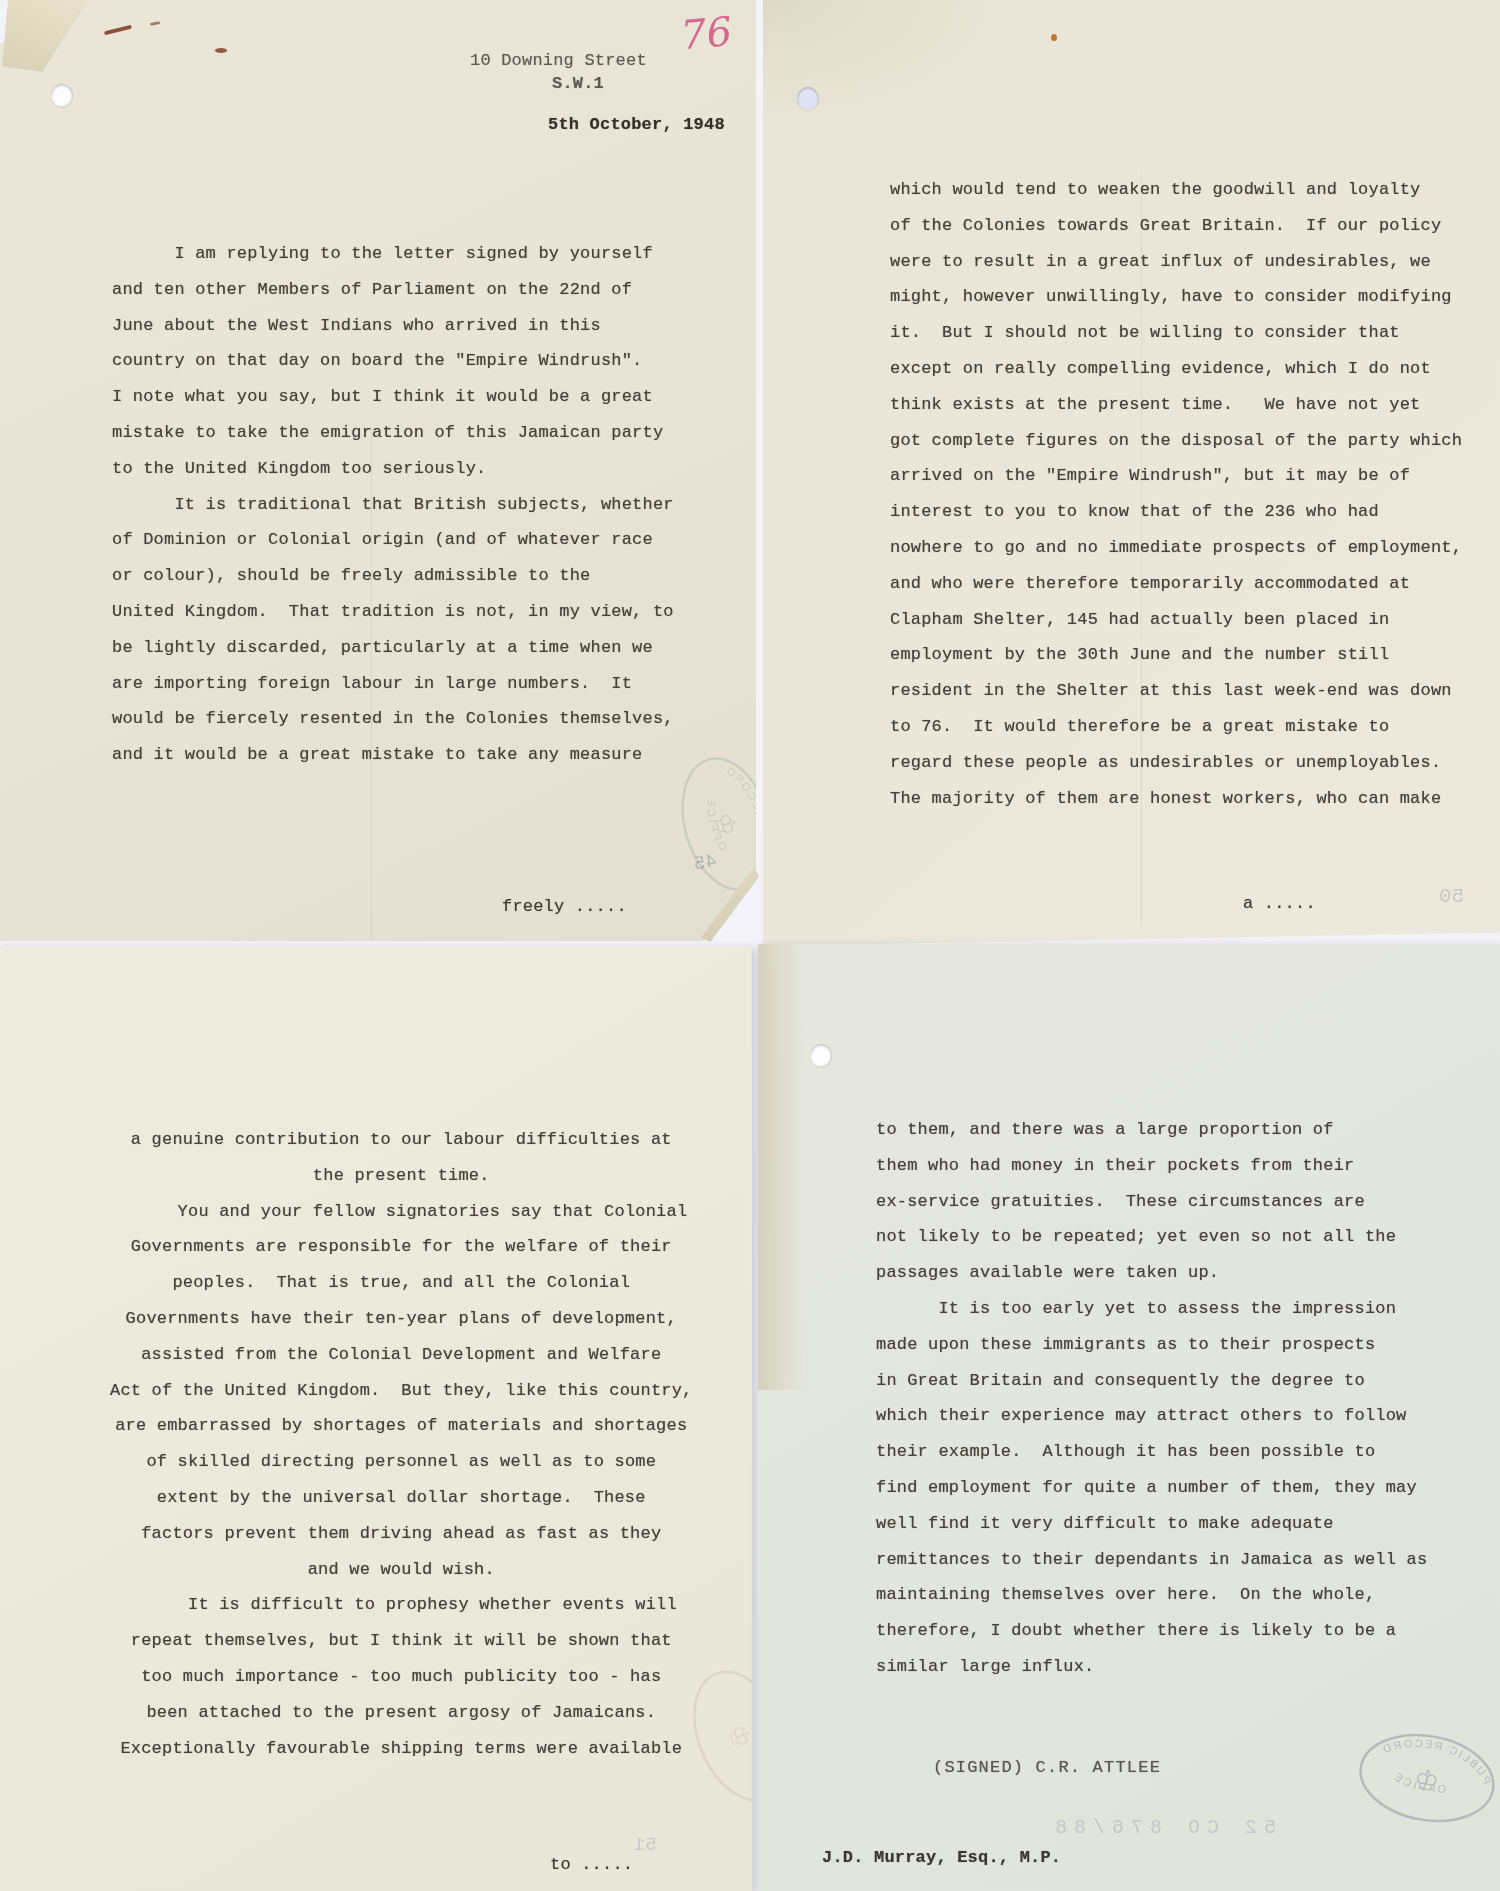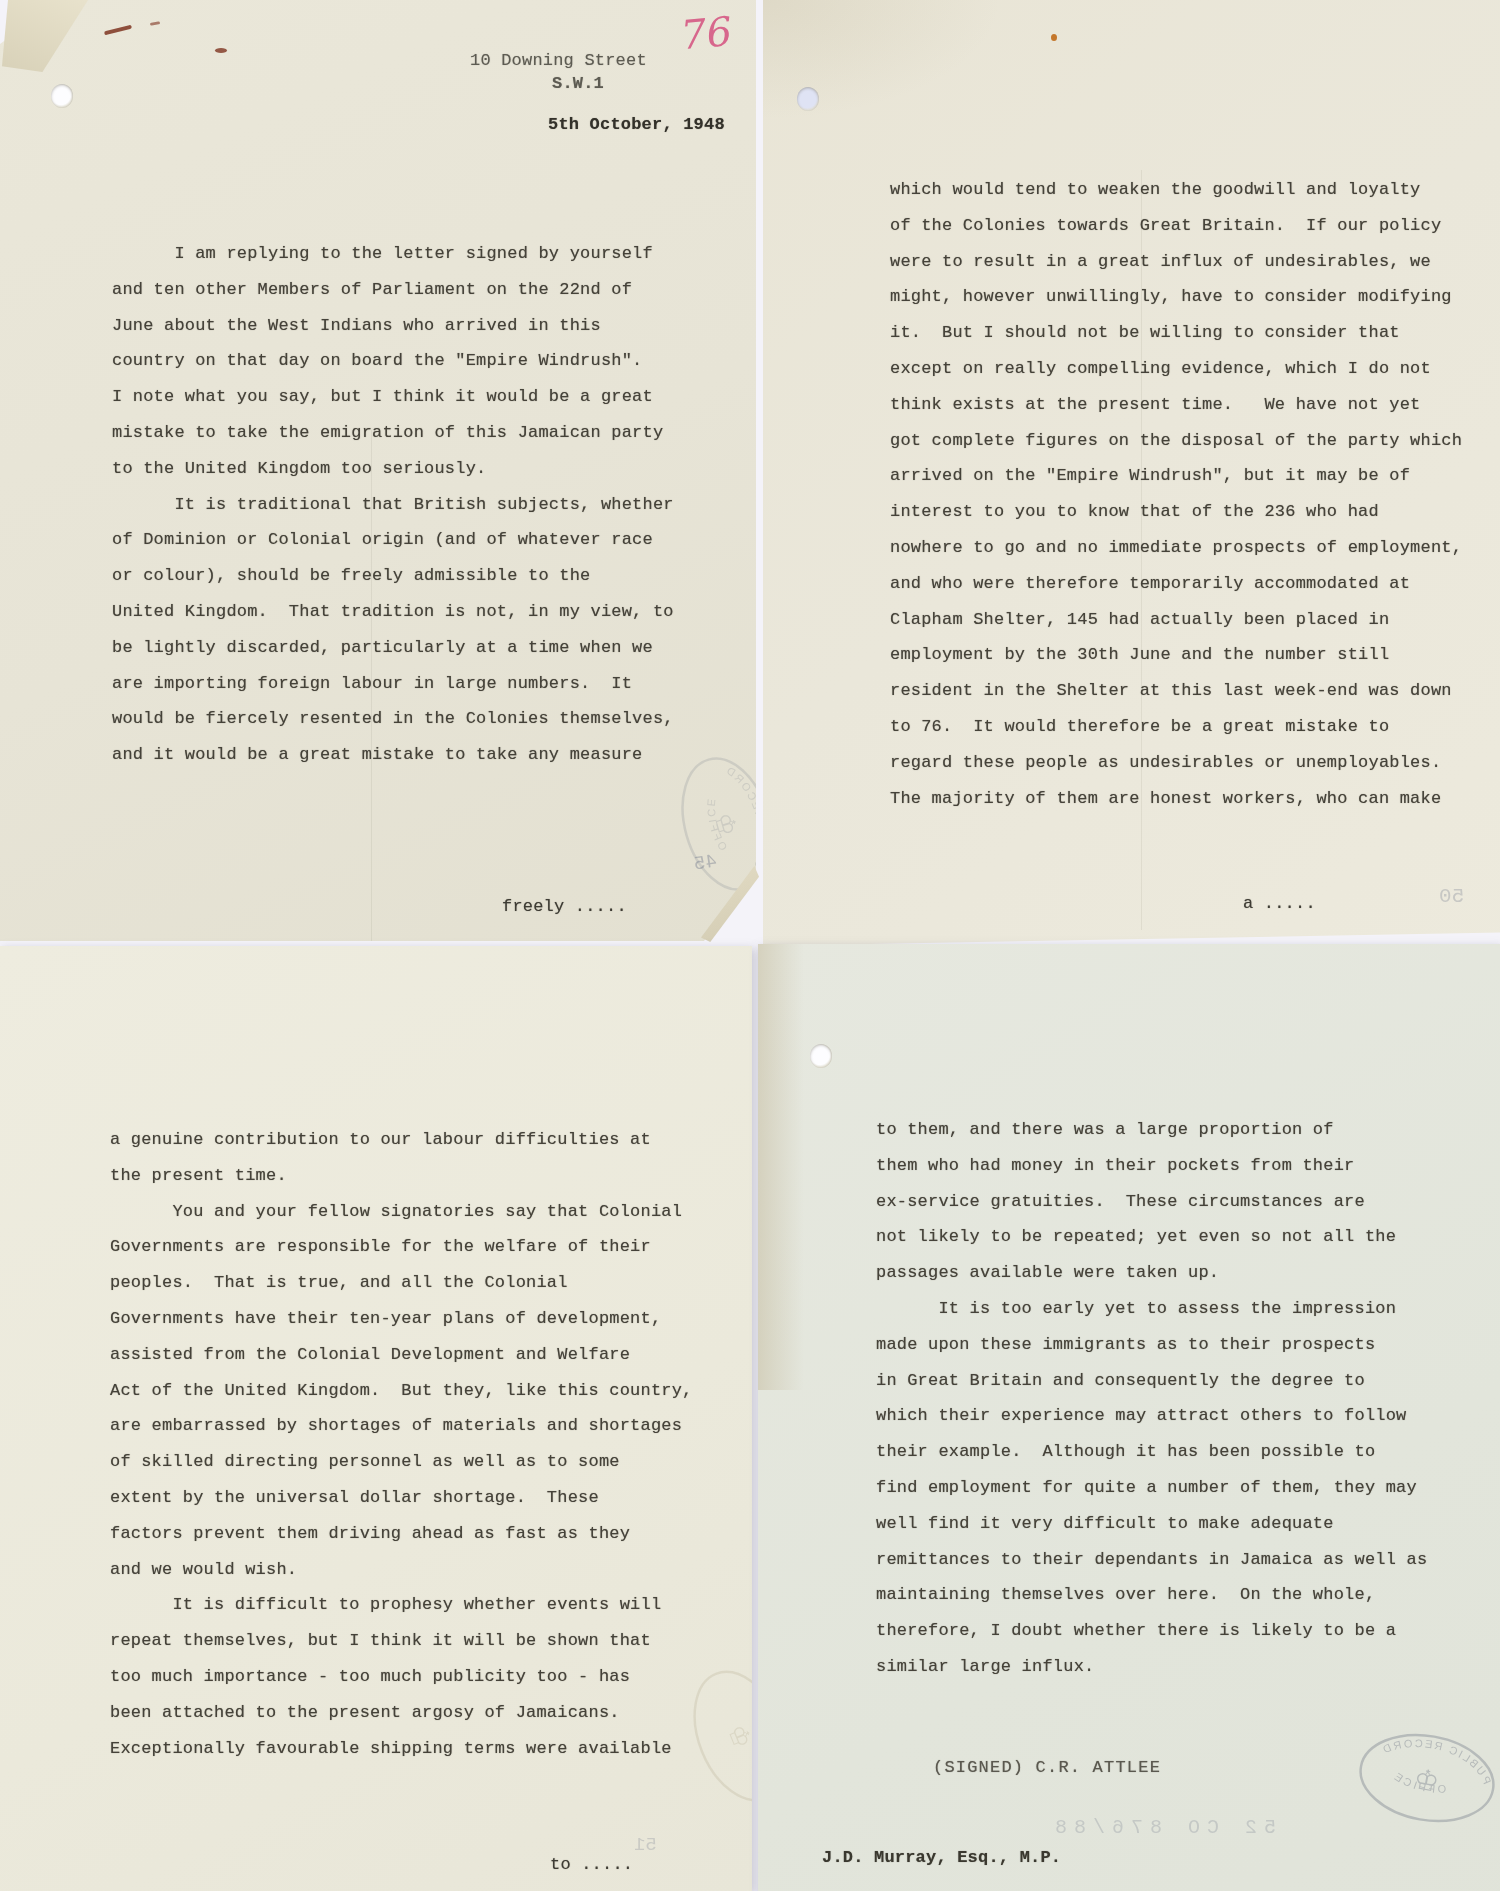--- a/index.html
+++ b/index.html
@@ -135,21 +135,21 @@
 The majority of them are honest workers, who can make</div>
     <div class="typed catchword" style="left:480px;top:886px;">a .....</div>
 
     <div class="hole blue" style="left:34px;top:87px;"></div>
     <div class="speck" style="left:288px;top:34px;width:6px;height:7px;border-radius:50%;background:#c06a18;opacity:.9;"></div>
 
     <span class="bleed" style="left:676px;top:885px;font-size:21px;opacity:.32;">50</span>
   </div>
 
   <div class="page paper-shadow" style="left:0;top:946px;width:752px;height:945px;
-              background:linear-gradient(150deg,#eeecdf 0%,#ebe9db 60%,#e8e6d8 100%);">
+              background:linear-gradient(150deg,#eeecdf 0%,#ebe9db 60%,#e8e6d8 100%);text-align:center;">
     <div class="typed" style="left:110px;top:176px;">a genuine contribution to our labour difficulties at
 the present time.
       You and your fellow signatories say that Colonial
 Governments are responsible for the welfare of their
 peoples.  That is true, and all the Colonial
 Governments have their ten-year plans of development,
 assisted from the Colonial Development and Welfare
 Act of the United Kingdom.  But they, like this country,
 are embarrassed by shortages of materials and shortages
 of skilled directing personnel as well as to some

